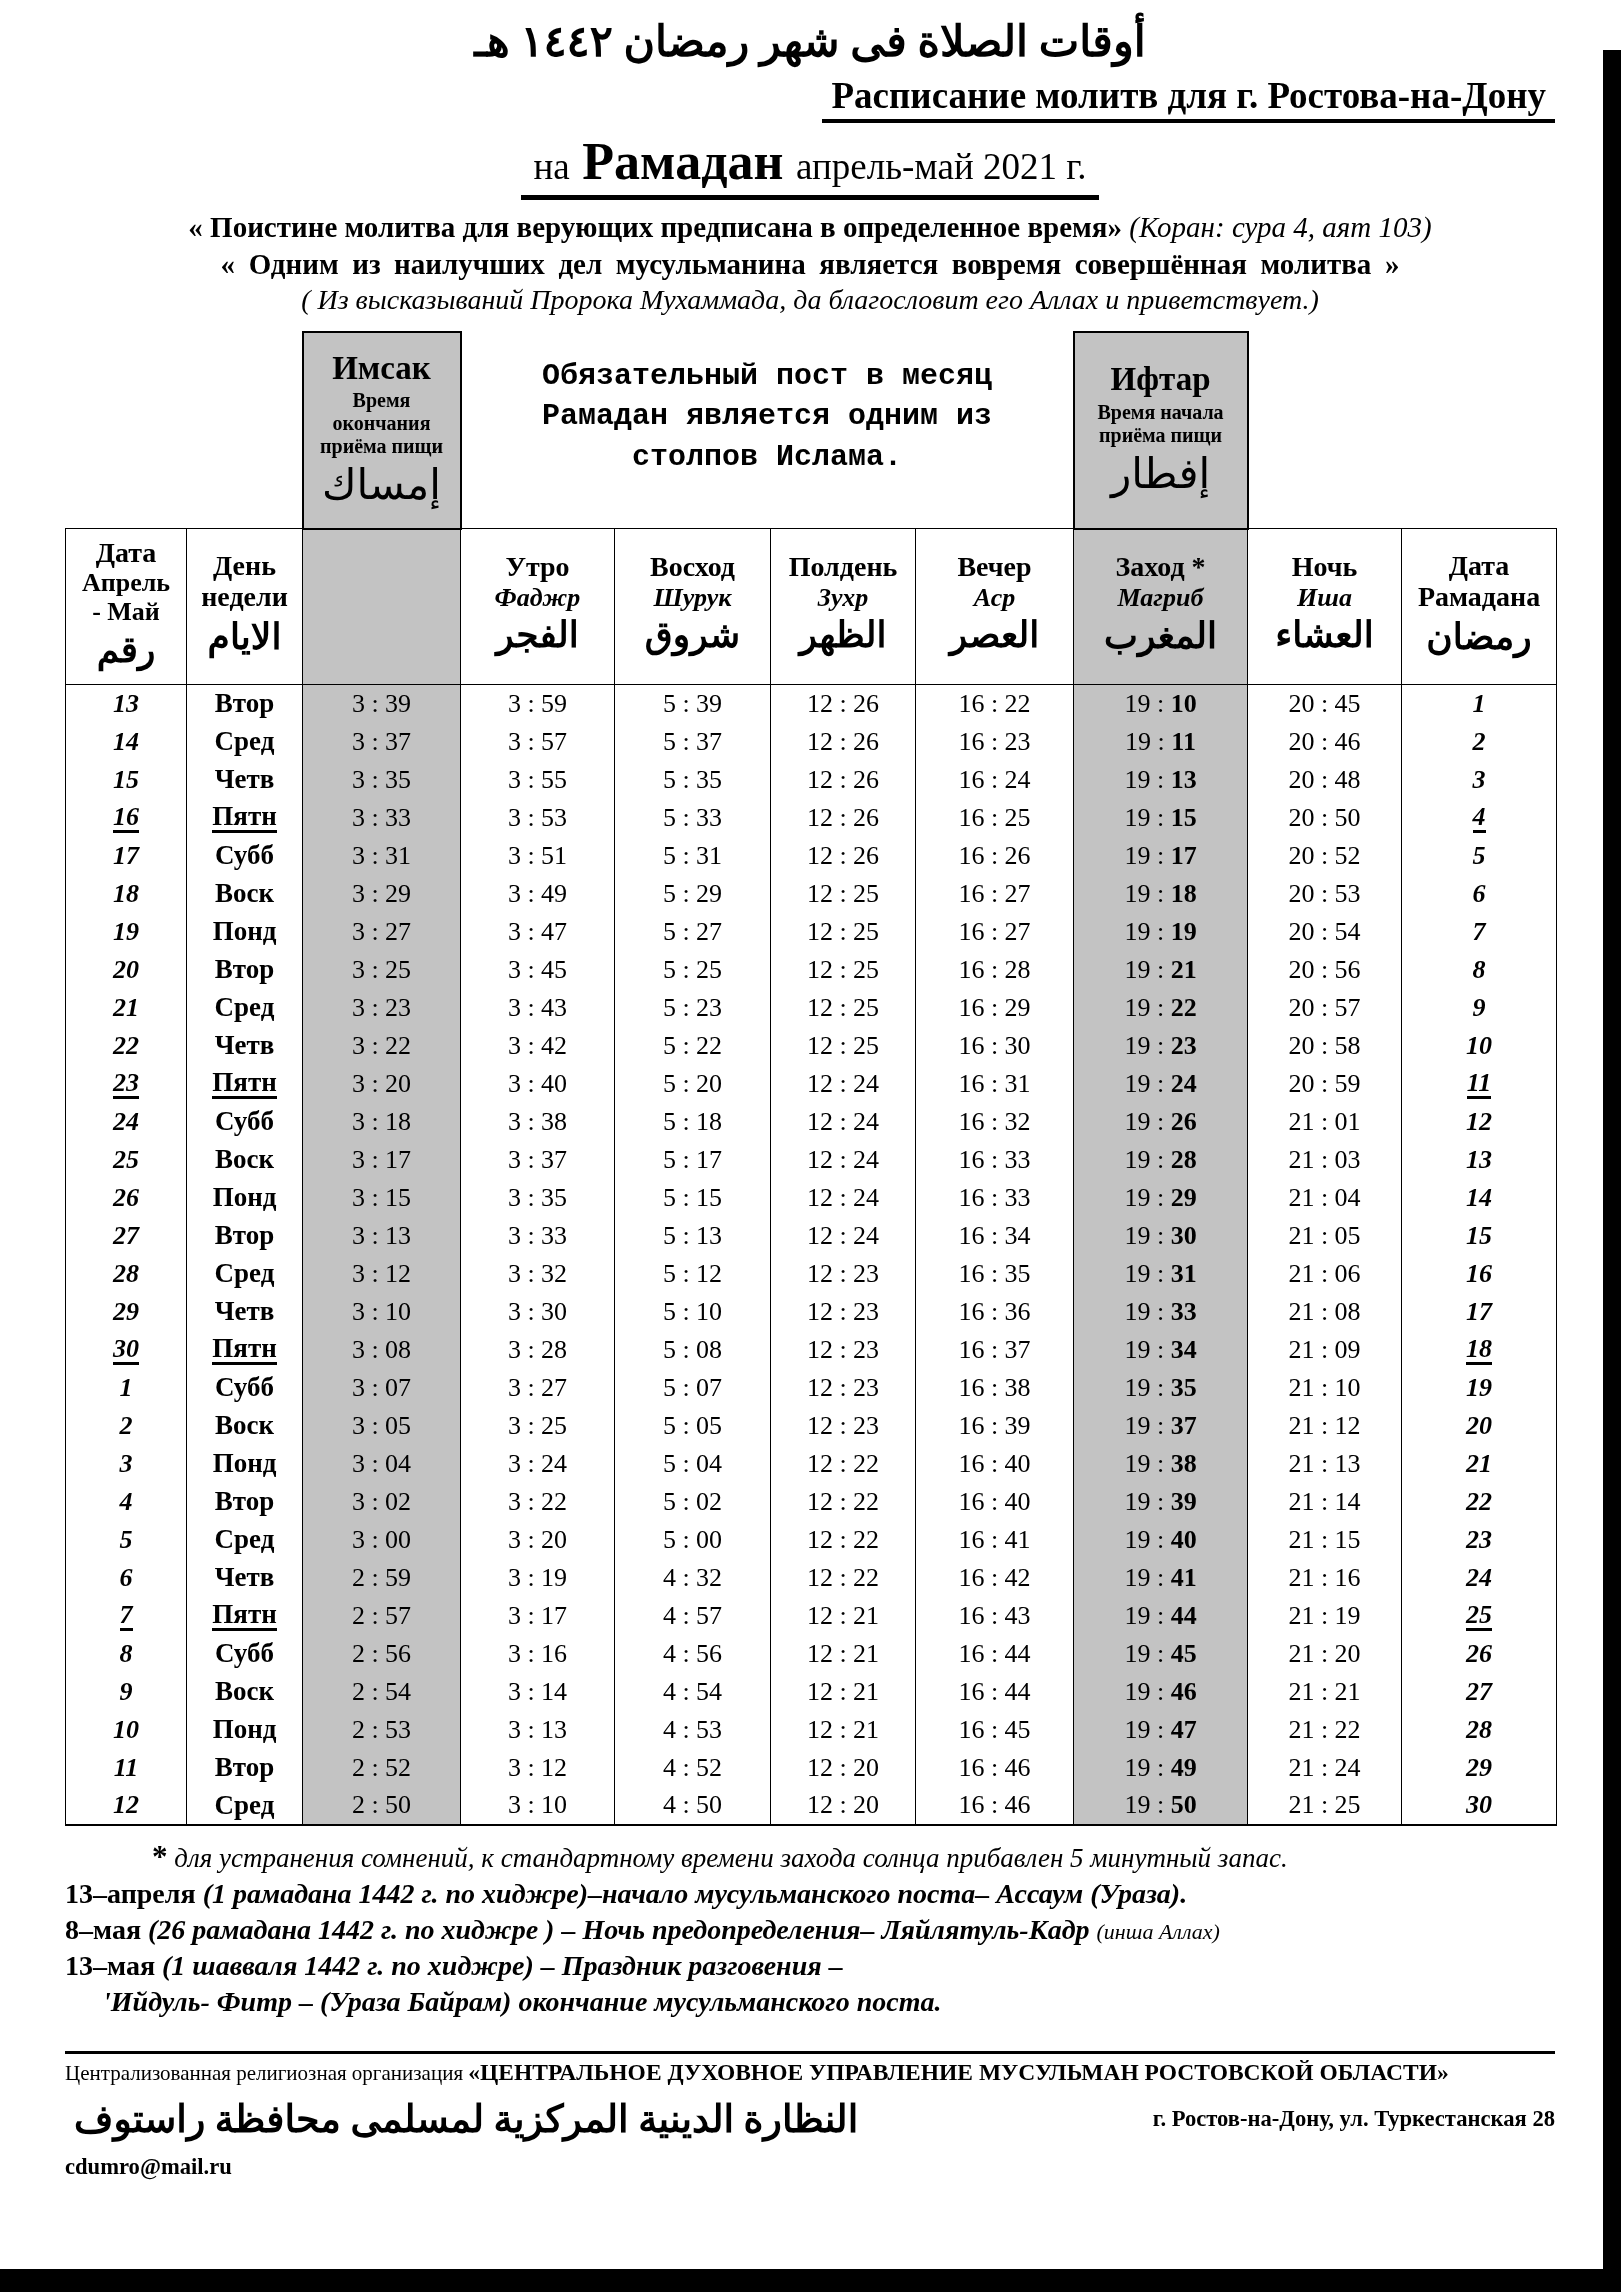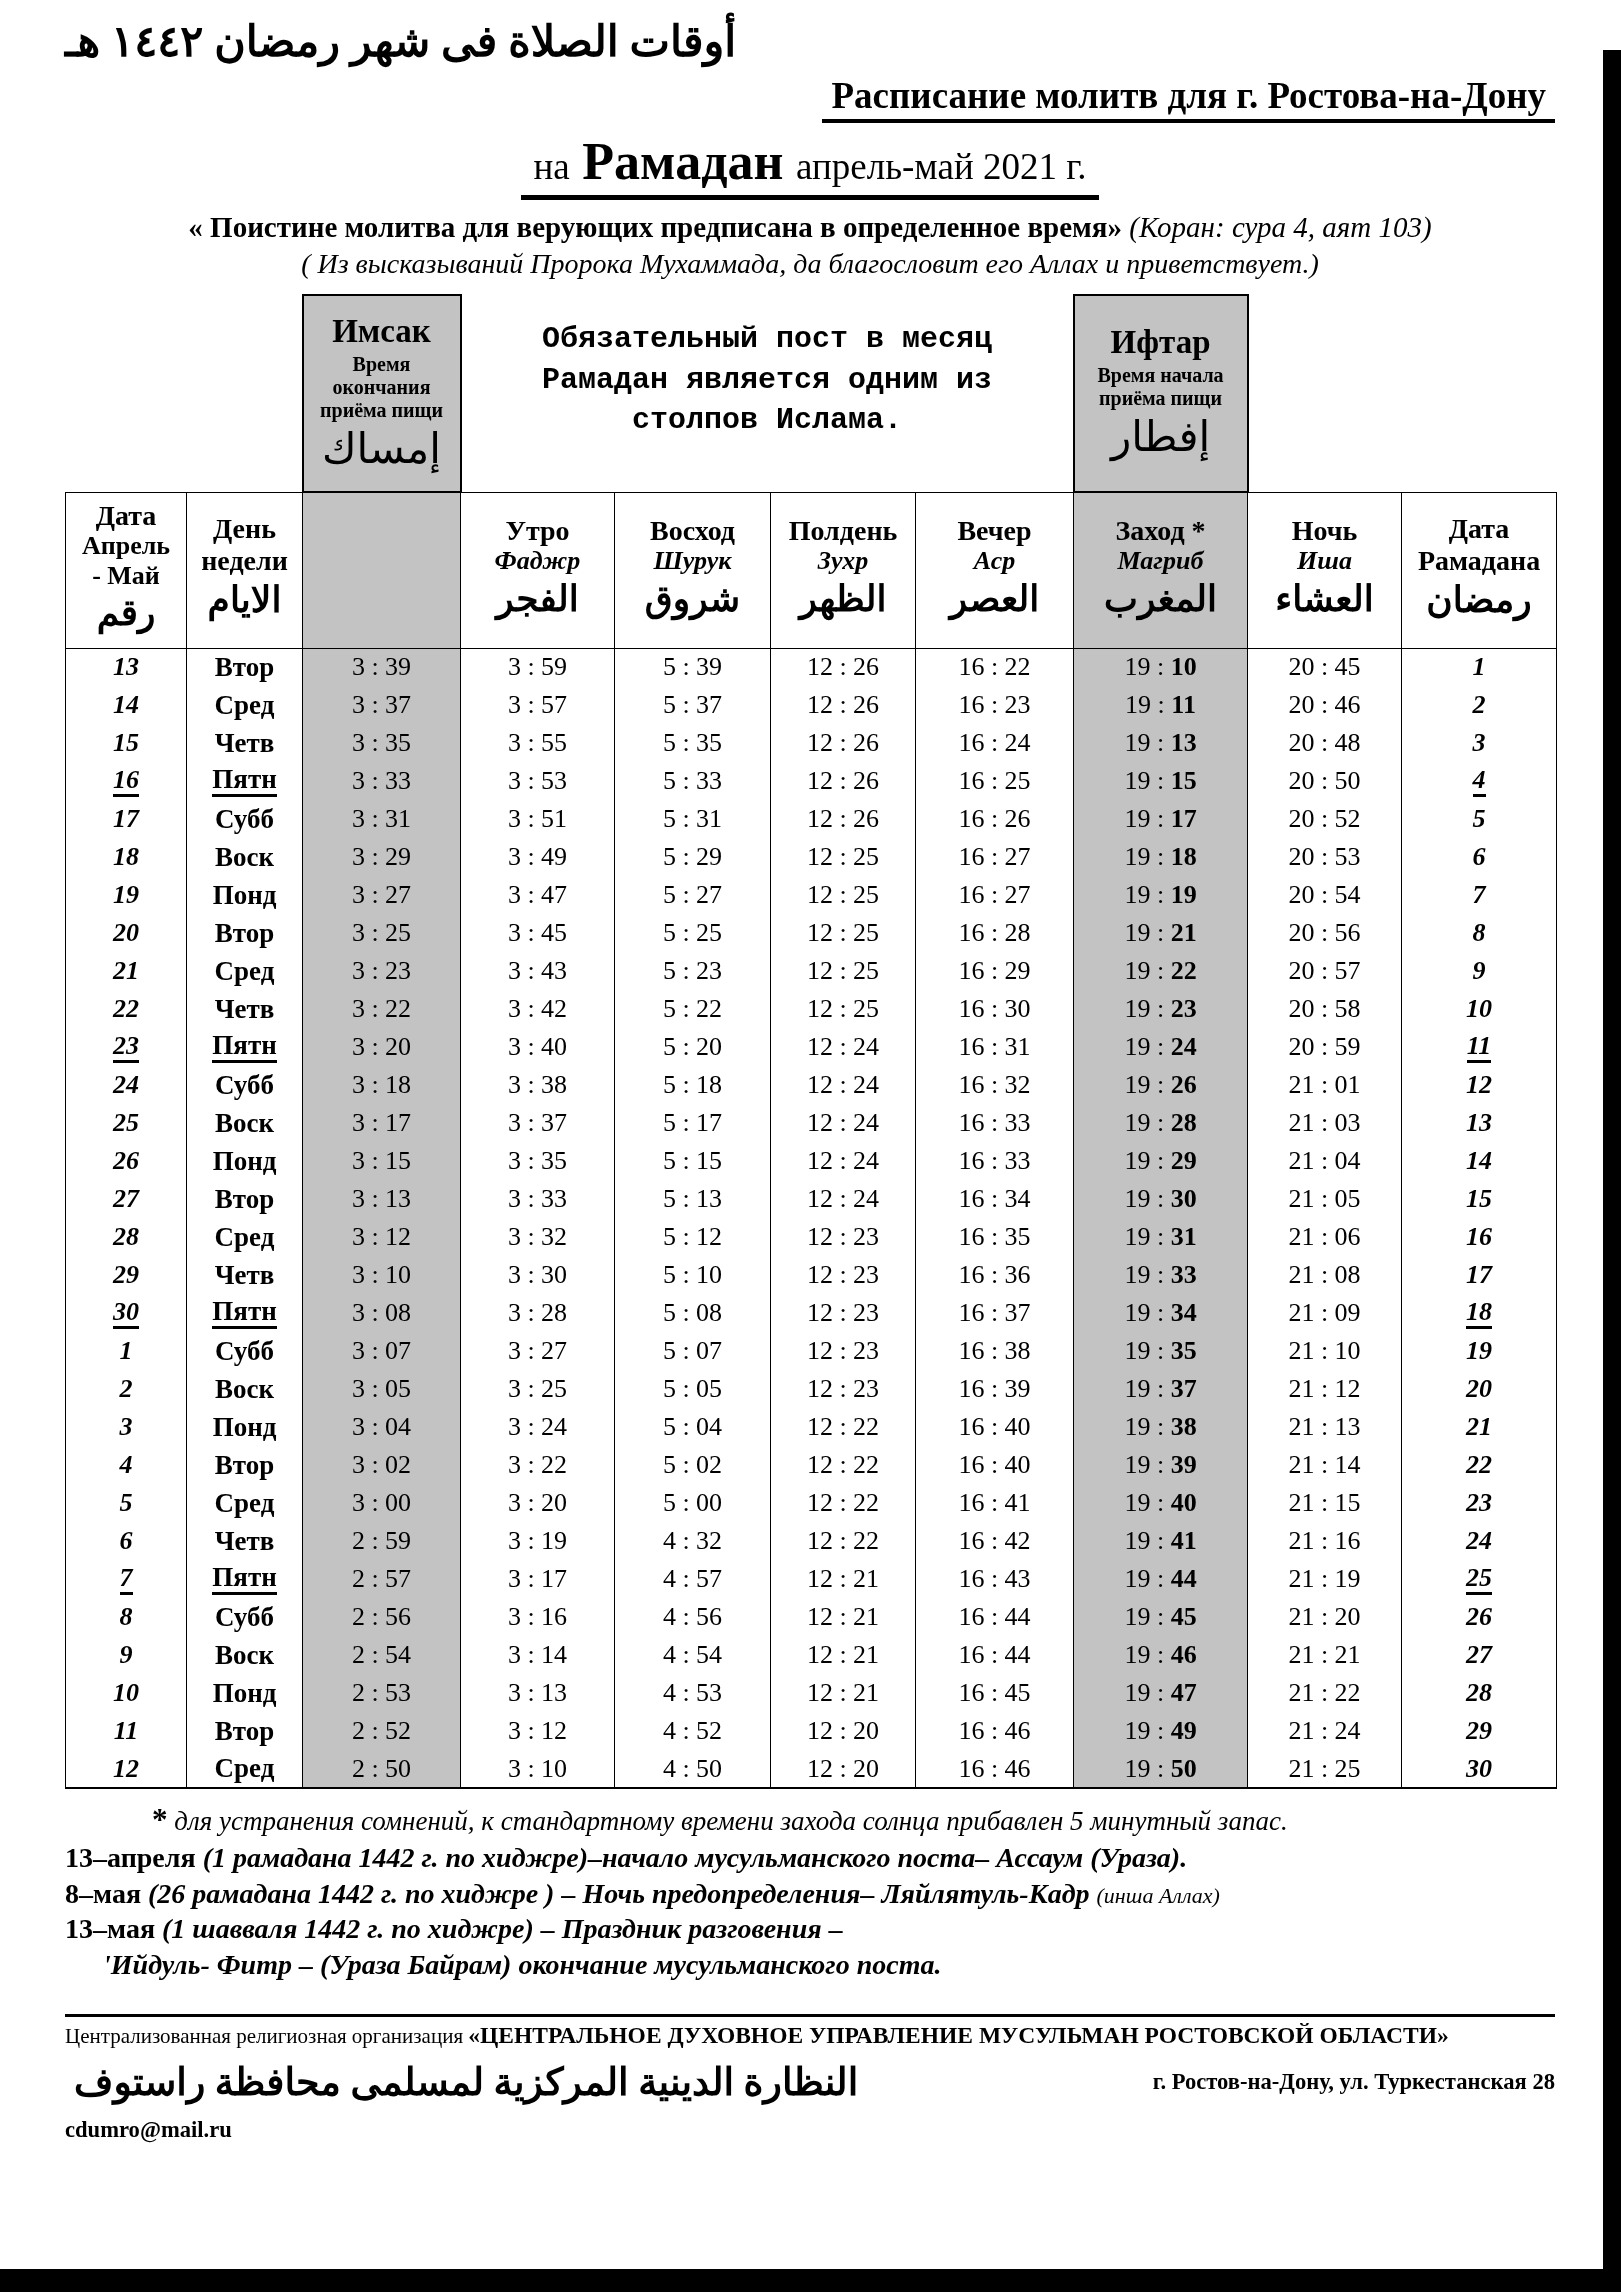--- a/index.html
+++ b/index.html
@@ -7,21 +7,21 @@
   html,body { margin:0; padding:0; }
   body {
     width:1621px; height:2292px;
     background:#ffffff; color:#000;
     font-family:"Liberation Serif","DejaVu Serif",serif;
     position:relative; overflow:hidden;
   }
   .content { width:1490px; margin-left:65px; }
 
   
-  .arabic-title { margin-top:14.5px; font-size:43px; line-height:1.25; font-weight:bold; }
+  .arabic-title { margin-top:14.5px; text-align:center; font-size:43px; line-height:1.25; font-weight:bold; }
   .title-ru { text-align:right; margin-top:5.4px; }
   .title-ru > span { display:inline-block; font-size:37px; font-weight:bold; border-bottom:4.5px solid #000; padding:0 9px 2.7px 9px; }
   .title-sub { text-align:center; margin-top:9px; }
   .title-sub > span { display:inline-block; border-bottom:5.4px solid #000; padding:0 12.7px 3.6px 12.7px; }
   .title-sub .pre, .title-sub .suf { font-size:37px; font-weight:normal; }
   .title-sub .ram { font-size:52px; font-weight:bold; padding:0 9px; }
 
   .quote1 { margin-top:11px; text-align:center; font-size:29px; font-weight:bold; }
   .quote1 .ref { font-weight:normal; font-style:italic; }
   .quote2 { margin-top:3.6px; text-align:center; font-size:29px; font-weight:bold; word-spacing:6.3px; }
@@ -92,20 +92,21 @@
   </div>
 
   <div class="title-sub">
     <span><span class="pre">на</span> <span class="ram">Рамадан</span> <span class="suf">апрель-май 2021 г.</span></span>
   </div>
 
   <div class="quote1">
     <span>« Поистине молитва для верующих предписана в определенное время»</span>
     <span class="ref">(Коран: сура 4, аят 103)</span>
   </div>
+  <div class="quote2">« Одним  из  наилучших  дел  мусульманина  является  вовремя  совершённая  молитва »</div>
   <div class="quote3">( Из высказываний Пророка Мухаммада, да благословит его Аллах и приветствует.)</div>
 
   <table class="sched">
     <colgroup>
       <col style="width:121px">
         <col style="width:116px">
         <col style="width:158px">
         <col style="width:154px">
         <col style="width:156px">
       <col style="width:145px">

